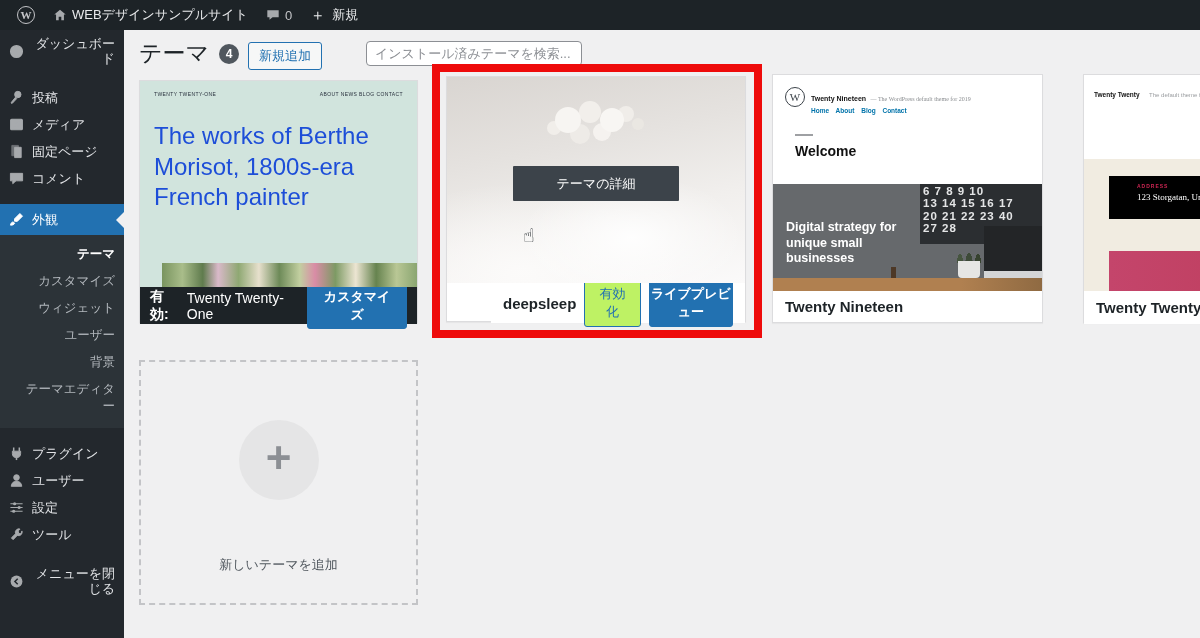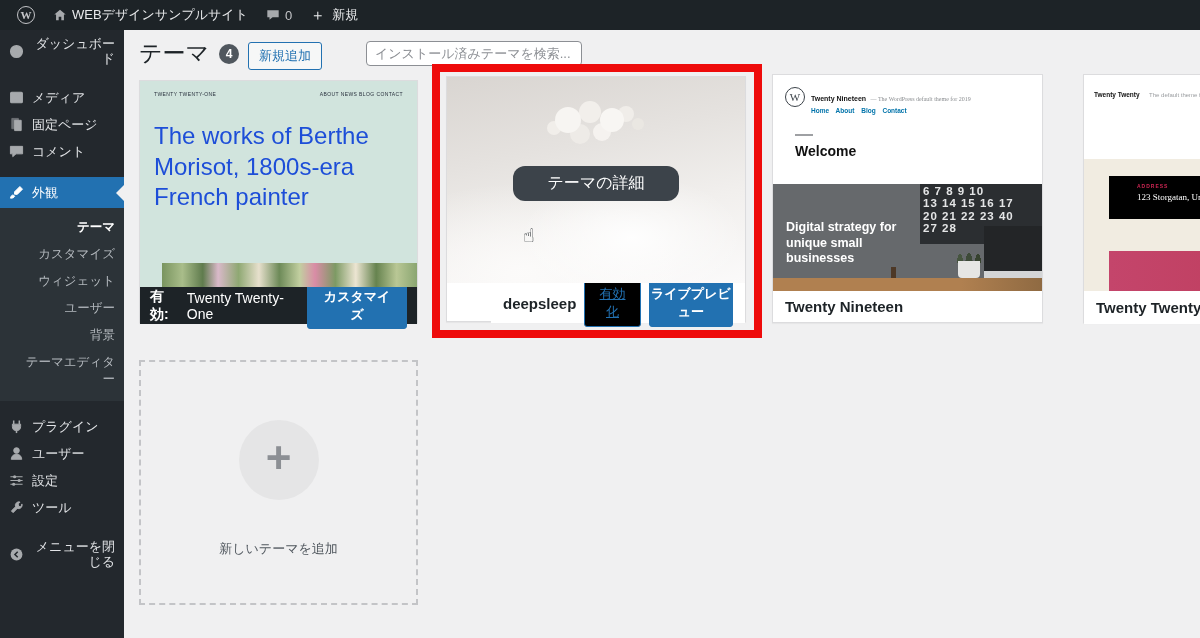--- a/index.html
+++ b/index.html
@@ -68,27 +68,27 @@
   .card-deepsleep { left:322px; top:46px; width:300px; height:246px; z-index:2; }
   .ds-preview { position:relative; width:100%; height:206px; overflow:hidden;
     background:
       radial-gradient(160px 90px at 62% 78%, rgba(255,255,255,.9) 0%, rgba(255,255,255,0) 70%),
       radial-gradient(220px 120px at 25% 95%, rgba(252,251,250,.95) 0%, rgba(252,251,250,0) 75%),
       linear-gradient(168deg,#d9d5d1 0%,#e5e2df 35%,#f1efed 65%,#fbfafa 100%); }
   .cotton { position:absolute; left:108px; top:30px; width:26px; height:26px; border-radius:50%; background:#f7f5f2;
     box-shadow:22px -8px 0 -2px #f2efeb, 44px 0 0 -1px #f8f6f3, 12px 14px 0 -3px #eeebe7,
       34px 12px 0 -4px #f5f2ef, -14px 8px 0 -6px #f1eeea, 58px -6px 0 -5px #f0ede9, 70px 4px 0 -7px #eae7e2; }
   .details-btn { position:absolute; left:50%; transform:translateX(-50%); top:89px; width:166px; height:35px;
-    background:#3c434a; color:#fff; font-size:16px; border-radius:12px; display:flex; align-items:center;
+    background:#3c434a; color:#fff; font-size:13px; border-radius:1px; display:flex; align-items:center;
     justify-content:center; cursor:pointer; }
   .ds-footer { display:flex; align-items:center; height:40px; padding:0 12px; background:#fff; gap:8px;margin-left:44px; }
   .theme-name { font-size:15px; font-weight:700; color:#1d2327; }
   .ds-footer .theme-name { margin-right:auto; }
-  .btn-activate { background:#000000; border:1px solid #2271b1; color:#2271b1; border-radius:3px;
-    padding:5px 12px; font-size:13px; cursor:pointer;text-decoration:underline; }
+  .btn-activate { background:#bef264; border:1px solid #2271b1; color:#2271b1; border-radius:3px;
+    padding:5px 12px; font-size:13px; cursor:pointer; }
   .btn-livepreview { background:#2271b1; border:1px solid #2271b1; color:#fff; border-radius:3px;
     padding:5px 0; font-size:13px; font-weight:700; cursor:pointer; }
 
   
   .card-tn { left:648px; top:44px; width:271px; height:249px; }
   .tn-header { position:relative; height:109px; background:#fff; padding:12px 12px 0; overflow:hidden; }
   .tn-toprow { display:flex; gap:6px; }
   .tn-wlogo { width:20px; height:20px; border:1.5px solid #3c434a; border-radius:50%; flex:none;
     display:flex; align-items:center; justify-content:center; font-size:11px; color:#3c434a;
     font-family:"Liberation Serif","DejaVu Serif",serif; }
@@ -130,21 +130,21 @@
   .tt-pink { position:absolute; left:25px; top:92px; width:260px; height:40px;
     background:linear-gradient(90deg,#c4456b 0%,#bf3f5f 60%,#a93753 100%); }
   .tt-footer { display:flex; align-items:center; height:33px; padding:0 12px; background:#fff; }
 
   
   .add-new-box { position:absolute; left:15px; top:330px; width:279px; height:245px;
     border:2px dashed #c3c4c7; display:flex; flex-direction:column; align-items:center; cursor:pointer; }
   .plus-circle { margin-top:58px; width:80px; height:80px; border-radius:50%; background:#e5e5e6;
     display:flex; align-items:center; justify-content:center; }
   .plus-glyph { font-size:44px; font-weight:700; color:#8c8f94; line-height:1; margin-top:-4px; }
-  .add-new-label { margin-top:40px; font-size:13px; color:#50575e; }
+  .add-new-label { margin-top:56px; font-size:13px; color:#50575e; }
 
   
   .cursor { position:absolute; left:399px; top:194px; z-index:20; font-size:19px; color:#1d2327;
     font-family:"DejaVu Sans",sans-serif; text-shadow:0 0 2px #fff; pointer-events:none; }
 </style>
 </head>
 <body>
 
 <div class="adminbar">
   <span class="ab-item">
@@ -170,20 +170,27 @@
 
 <div class="sidebar">
   <div class="menu-item">
     <svg viewBox="0 0 16 16" fill="none">
         <circle cx="8" cy="8" r="6.2" stroke-width="1.6"></circle>
         <path d="M8 8.3L11.2 5" stroke-width="1.6"></path>
       </svg>
     <span>ダッシュボード</span>
   </div>
   <div class="menu-sep"></div>
+  <div class="menu-item">
+    <svg viewBox="0 0 16 16" stroke="none">
+        <circle cx="9.4" cy="4.8" r="3.4"></circle>
+        <path d="M6.8 7.8L2.2 13.6l1 .9 5-5.3z"></path>
+      </svg>
+    <span>投稿</span>
+  </div>
   <div class="menu-item">
     <svg viewBox="0 0 16 16" fill="none">
         <rect x="1.8" y="2.4" width="12.4" height="11.2" rx="1" stroke-width="1.3"></rect>
         <path d="M6.6 10.6V6l4.2-1v4.6" stroke-width="1.1"></path>
         <circle cx="5.8" cy="10.7" r="1.2" fill="#a7aaad" stroke="none"></circle>
         <circle cx="10" cy="9.7" r="1.2" fill="#a7aaad" stroke="none"></circle>
       </svg>
     <span>メディア</span>
   </div>
   <div class="menu-item">

